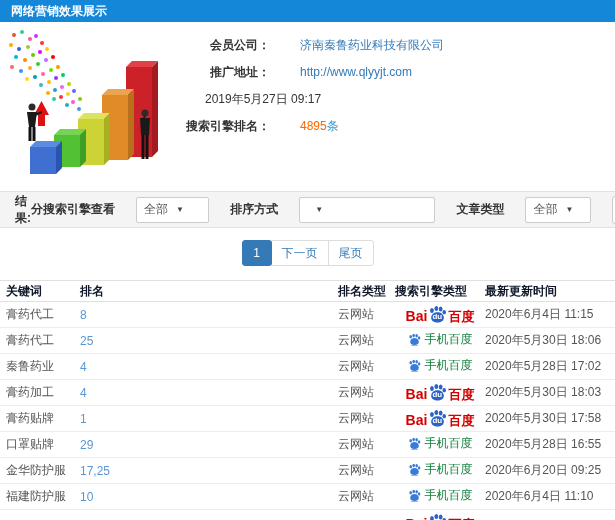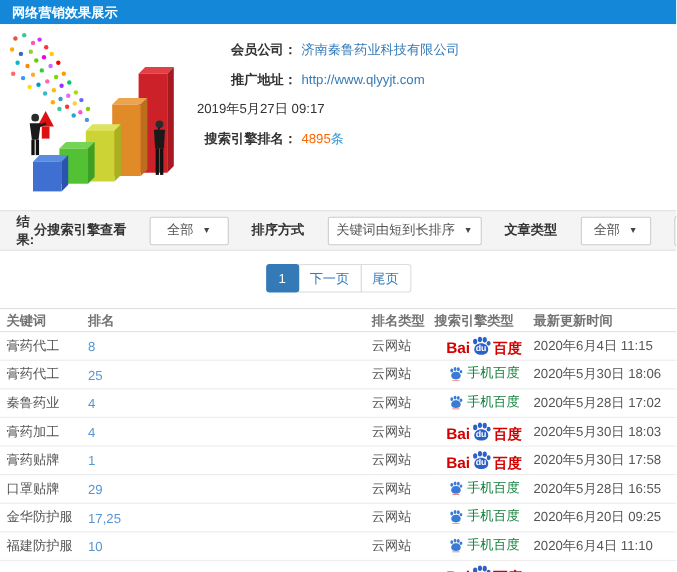--- a/index.html
+++ b/index.html
@@ -10,33 +10,33 @@
   
   .titlebar { height:22px; background:#1487d8; color:#fff; font-size:12px; font-weight:bold;
               line-height:22px; padding-left:11px; }
 
   
   .info-section { position:relative; height:169px; background:#fff; }
   .clipart { position:absolute; left:2px; top:5px; }
   .info-fields { position:absolute; left:175px; top:15px; }
   .ifield { display:flex; align-items:center; height:16px; margin-bottom:11px; font-size:12px; }
   .ilabel { width:95px; text-align:right; font-weight:bold; color:#333; white-space:nowrap; }
-  .ival { margin-left:4px; color:#333; white-space:nowrap; }
+  .ival { margin-left:30px; color:#333; white-space:nowrap; }
   .ival.link { color:#337ab7; cursor:pointer; text-decoration:none; }
   .ival.highlight { color:#ff6600; }
   .isuffix { color:#3a9ad9; }
 
   
   .filter-bar { height:37px; background:#f4f4f4; border-top:1px solid #e2e2e2; border-bottom:1px solid #e2e2e2;
                 display:flex; align-items:center; padding:0 10px; font-size:12px; }
   .result-label { color:#333; font-weight:bold; margin-left:5px; }
   .filter-controls { margin-left:auto; display:flex; align-items:center; gap:21px; }
   .f-label { font-weight:bold; color:#333; white-space:nowrap; }
   .sel { height:26px; background:#fff; border:1px solid #ccc; border-radius:2px; display:inline-flex;
-         align-items:center; justify-content:center; padding:0 7px; color:#555; cursor:pointer; white-space:nowrap; }
+         align-items:center; justify-content:flex-start; padding:0 7px; color:#555; cursor:pointer; white-space:nowrap; }
   .sel .caret { margin-left:8px; font-size:8px; color:#444; }
   .sel-engine { width:76px; }
   .sel-sort { width:142px; }
   .sel-article { width:68px; }
   .submit-btn { height:28px; padding:0 13px; background:#fff; border:1px solid #ccc; border-radius:3px;
                 font-size:12px; color:#333; cursor:pointer; font-family:inherit; }
 
   
   .pagination { display:flex; justify-content:center; margin:12px 0 14px; }
   .page-btn { min-width:30px; padding:0 10px; height:26px; line-height:24px; border:1px solid #ddd;
@@ -44,21 +44,21 @@
   .page-btn:first-child { border-radius:3px 0 0 3px; margin-left:0; }
   .page-btn:last-child { border-radius:0 3px 3px 0; }
   .page-btn.active { background:#337ab7; border-color:#337ab7; color:#fff; border-radius:3px; position:relative; z-index:1; }
 
   
   table.rank-table { width:615px; border-collapse:collapse; font-size:12px; table-layout:fixed; }
   .rank-table col.c1 { width:80px; } .rank-table col.c2 { width:258px; }
   .rank-table col.c3 { width:57px; } .rank-table col.c4 { width:90px; }
   .rank-table col.c5 { width:130px; }
   .rank-table th { border-top:1px solid #e0e0e0; border-bottom:1px solid #e0e0e0; height:21px;
-                   font-weight:bold; color:#737373; text-align:left; padding:0; font-size:12px; }
+                   font-weight:bold; color:#0f172a; text-align:left; padding:0; font-size:12px; }
   .rank-table td { height:26px; border-bottom:1px solid #ececec; color:#555; padding:0; vertical-align:middle; }
   .rank-table th.h-kw, .rank-table td.c-kw { padding-left:6px; }
   .rank-table td.c-rank a { color:#5a96d2; text-decoration:none; cursor:pointer; }
   .rank-table td.c-engine, .rank-table th.h-engine { text-align:left; }
   .rank-table td.c-engine { text-align:center; }
 
   
   .bd-logo { display:inline-flex; align-items:flex-end; line-height:1; }
   .bd-bai { color:#d40000; font-weight:bold; font-size:14px; letter-spacing:0; }
   .bd-cn { color:#d40000; font-weight:bold; font-size:13px; margin-left:1px; }
@@ -191,21 +191,20 @@
   <div class="filter-bar">
     <span class="result-label">结果:</span>
     <div class="filter-controls">
       <span class="f-label">分搜索引擎查看</span>
       <span class="sel sel-engine">
         <span>全部</span>
         <span class="caret">▼</span>
       </span>
       <span class="f-label">排序方式</span>
       <span class="sel sel-sort">
-        <span>关键词由短到长排序</span>
         <span class="caret">▼</span>
       </span>
       <span class="f-label">文章类型</span>
       <span class="sel sel-article">
         <span>全部</span>
         <span class="caret">▼</span>
       </span>
       <button class="submit-btn">提交</button>
     </div>
   </div>

